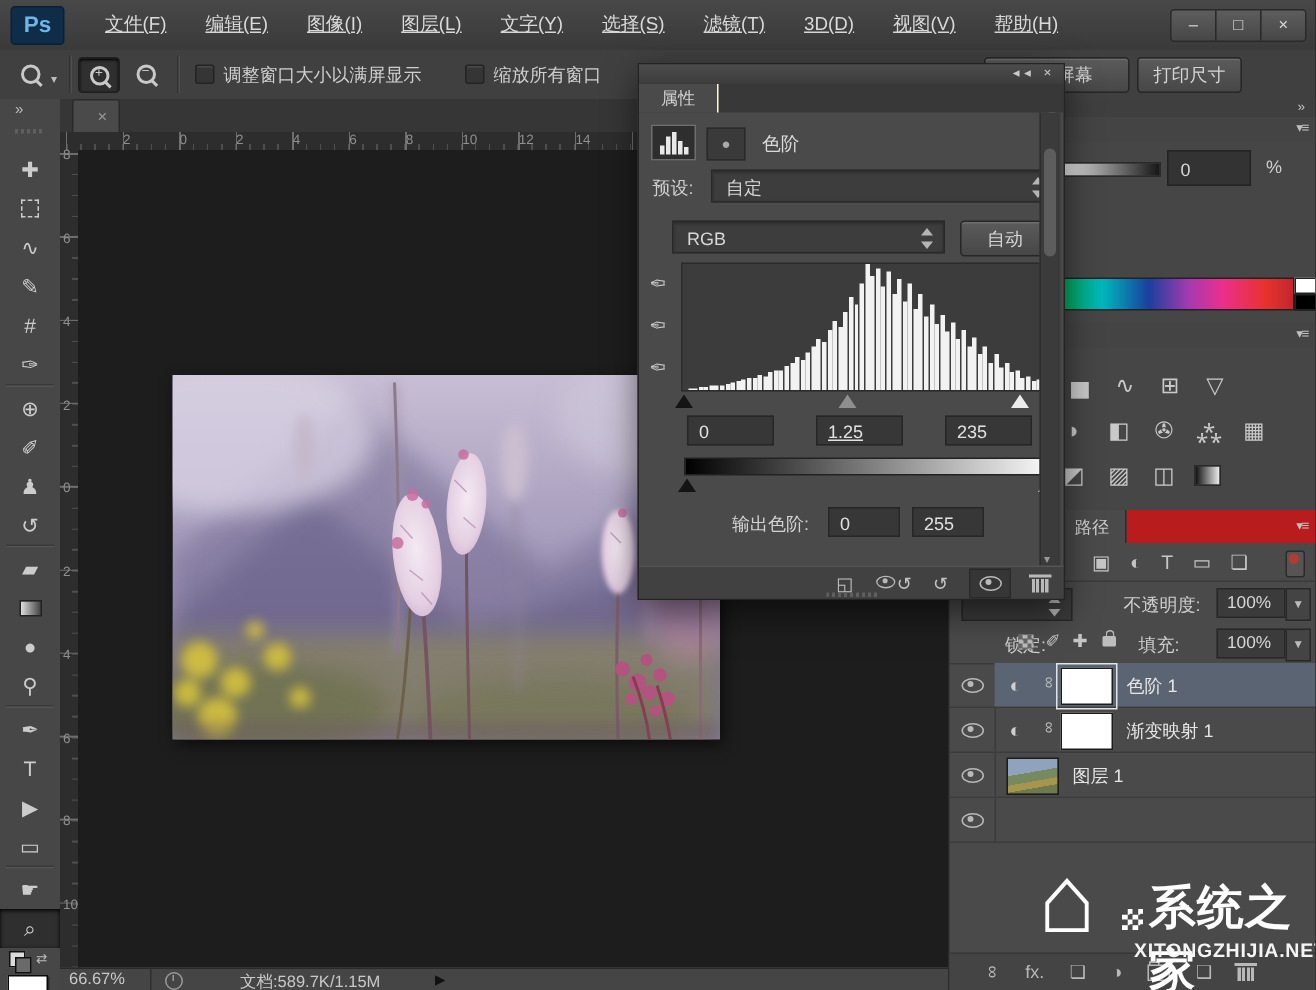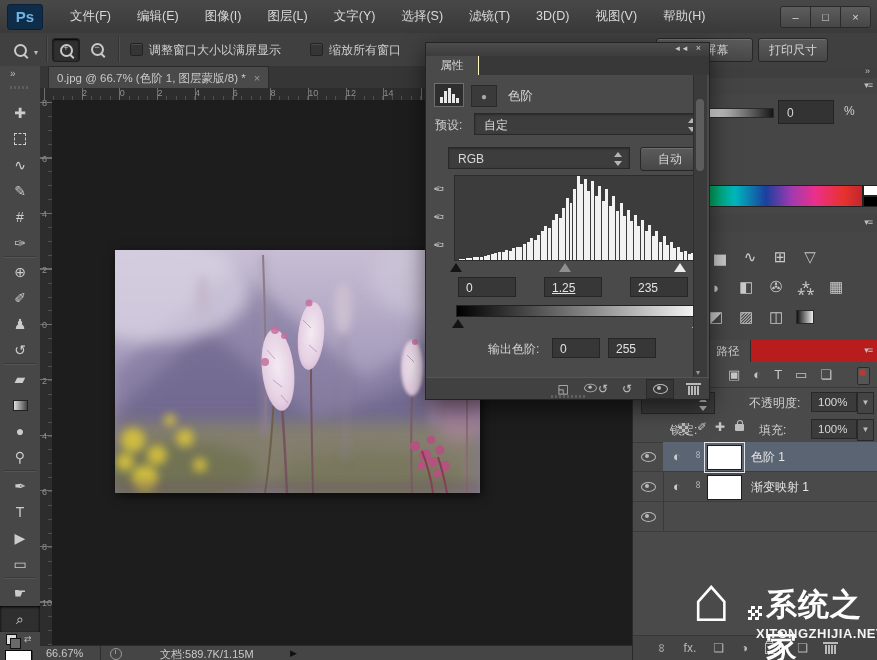--- a/index.html
+++ b/index.html
@@ -7,21 +7,21 @@
     font-family:"Liberation Sans",sans-serif;background:#4a4a4a;color:#d8d8d8;
     -webkit-font-smoothing:antialiased;}
   .abs{position:absolute;}
 
   
   .menubar{left:0;top:0;width:877px;height:33px;background:linear-gradient(#484848,#3a3a3a);
     border-bottom:1px solid #262626;display:flex;align-items:center;}
   .ps-logo{width:34px;height:24px;margin-left:7px;background:#0f2c49;border:1px solid #09203a;
     border-radius:3px;color:#6fb6e8;font-weight:bold;font-size:15px;display:flex;
     align-items:center;justify-content:center;}
-  .menu-items{display:flex;margin-left:14px;}
+  .menu-items{display:flex;margin-left:14px;text-decoration:underline;}
   .menu-item{padding:0 13px;font-size:12.5px;line-height:33px;color:#dadada;cursor:default;}
   .win-controls{position:absolute;right:6px;top:6px;display:flex;border:1px solid #2a2a2a;border-radius:3px;overflow:hidden;}
   .win-btn{width:29px;height:20px;background:linear-gradient(#5d5d5d,#474747);color:#ddd;
     font-size:11px;display:flex;align-items:center;justify-content:center;border-left:1px solid #2a2a2a;}
   .win-btn:first-child{border-left:none;}
 
   
   .optionsbar{left:0;top:33px;width:877px;height:33px;background:#404040;border-bottom:1px solid #222;}
   .mag{display:inline-block;width:9px;height:9px;border:2px solid #c9c9c9;border-radius:50%;position:relative;}
   .mag::after{content:"";position:absolute;width:2px;height:5px;background:#c9c9c9;
@@ -288,21 +288,20 @@
       <span class="b"></span>
         <span class="f"></span>
         <span class="swap">⇄</span>
     </div>
     <div class="swatch-fg"></div>
 
   </div>
 
   <div class="abs tabbar">
     <div class="doctab">
-      <span>0.jpg @ 66.7% (色阶 1, 图层蒙版/8) *</span>
       <span class="close">×</span>
     </div>
   </div>
 
   <div class="abs ruler-corner"></div>
   <div class="abs ruler-h" id="ruler-h">
       <span style="left: 42px;">2</span>
       <span style="left: 79.7px;">0</span>
       <span style="left: 117.4px;">2</span>
       <span style="left: 155.1px;">4</span>
@@ -518,20 +517,29 @@
             <span class="adj-circle">◐</span>
             <span class="linkicon">∞</span>
             <div class="mask-thumb"></div>
             <span class="layer-name name-adj">渐变映射 1</span>
           </div>
         </div>
         <div class="layer-row">
           <div class="eye-cell">
             <span class="eye"></span>
           </div>
+          <div class="lrow-content">
+            <div class="img-thumb"></div>
+            <span class="layer-name name-img">图层 1</span>
+          </div>
+        </div>
+        <div class="layer-row">
+          <div class="eye-cell">
+            <span class="eye"></span>
+          </div>
         </div>
       </div>
     <div class="layersfoot" id="layers-foot">
         <span class="bicon rot">∞</span>
         <span class="bicon">fx.</span>
         <span class="bicon">❏</span>
         <span class="bicon">◑</span>
         <span class="foldericon"></span>
         <span class="bicon">❑</span>
         <span class="trashicon"></span>

